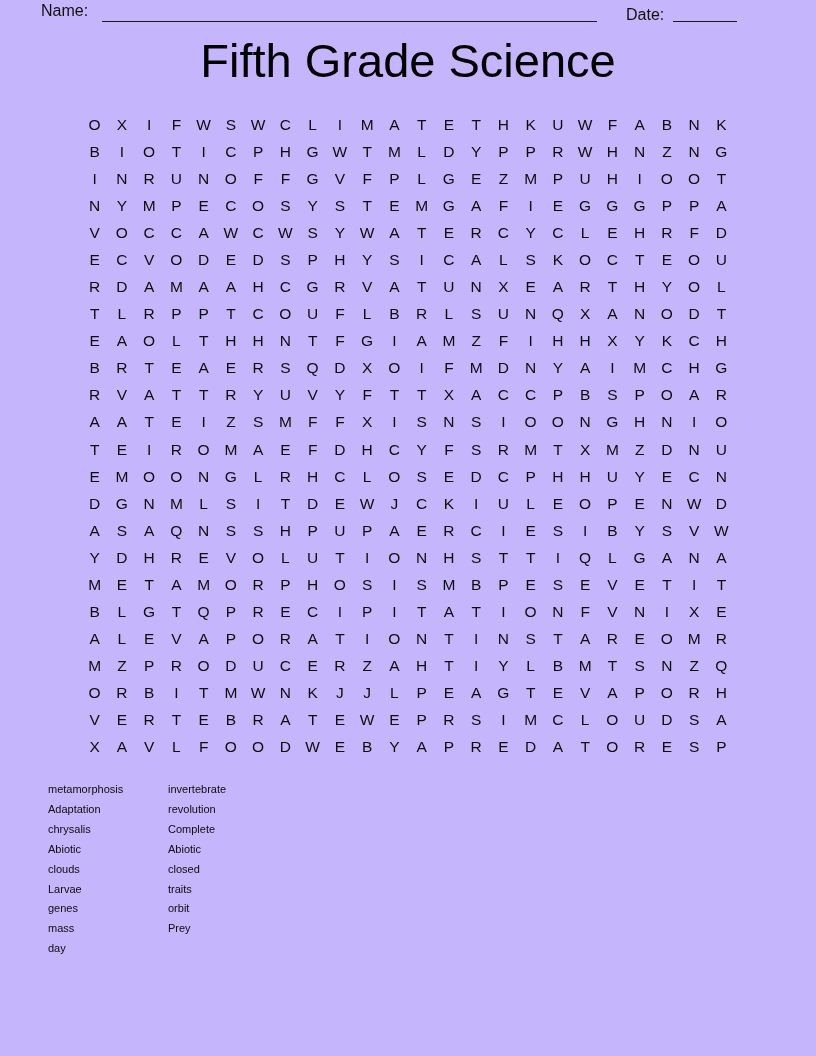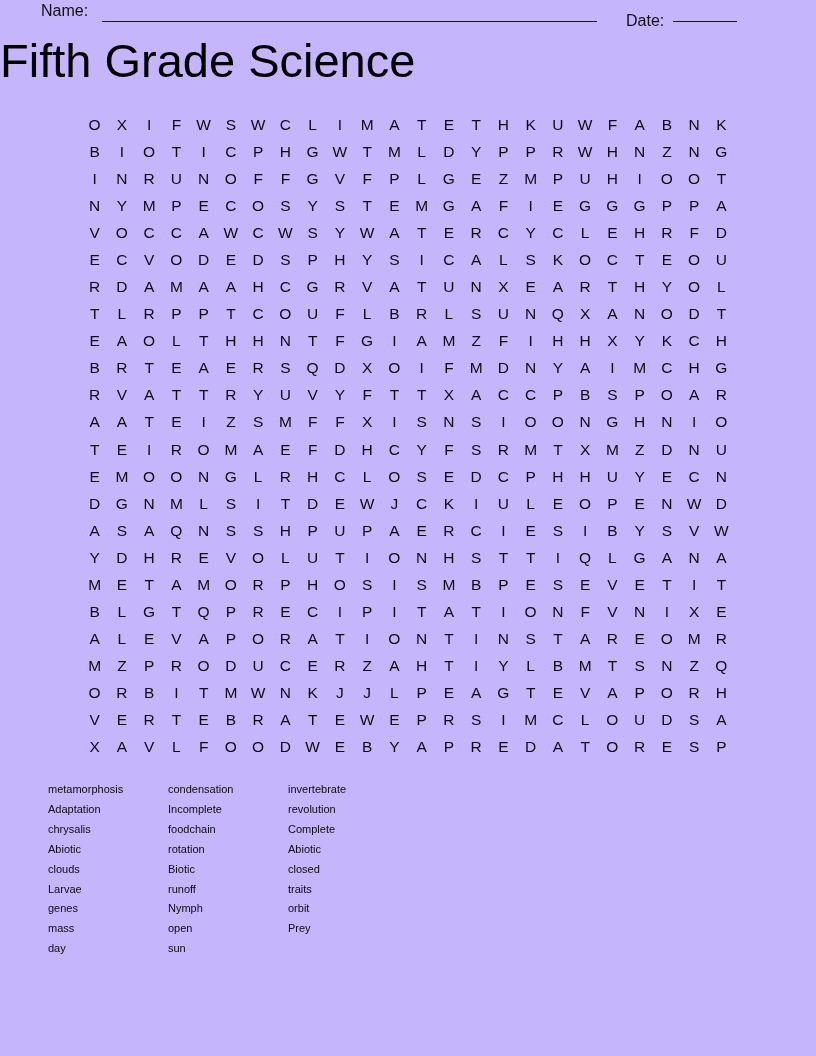--- a/index.html
+++ b/index.html
@@ -8,29 +8,29 @@
     width: 816px;
     height: 1056px;
     background: #c4b5fd;
     font-family: "Liberation Sans", sans-serif;
     color: #111111;
     overflow: hidden;
   }
   
   .hdr-label { position: absolute; font-size: 16px; color: #111; white-space: nowrap; }
   .name-label { left: 41px; top: 2px; }
-  .date-label { left: 626px; top: 12px; }
+  .date-label { left: 626px; top: 6px; }
   .rule { position: absolute; border-bottom: 1.5px solid #1a1a1a; height: 20px; }
   .name-line { left: 102px; width: 495px; top: 1px; }
   .date-line { left: 673px; width: 64px; top: 1px; }
   
   .title {
     position: absolute;
     left: 0; right: 0; top: 33px;
-    text-align: left;
+    text-align: center;
     font-size: 47px;
     font-weight: 500;
     letter-spacing: 0px;
     color: #000;
   }
   
   .grid {
     position: absolute;
     left: 81px;
     top: 111px;
@@ -663,31 +663,20 @@
         <div class="word">Adaptation</div>
         <div class="word">chrysalis</div>
         <div class="word">Abiotic</div>
         <div class="word">clouds</div>
         <div class="word">Larvae</div>
         <div class="word">genes</div>
         <div class="word">mass</div>
         <div class="word">day</div>
       </div>
       <div class="word-col">
-        <div class="word">condensation</div>
-        <div class="word">Incomplete</div>
-        <div class="word">foodchain</div>
-        <div class="word">rotation</div>
-        <div class="word">Biotic</div>
-        <div class="word">runoff</div>
-        <div class="word">Nymph</div>
-        <div class="word">open</div>
-        <div class="word">sun</div>
-      </div>
-      <div class="word-col">
         <div class="word">invertebrate</div>
         <div class="word">revolution</div>
         <div class="word">Complete</div>
         <div class="word">Abiotic</div>
         <div class="word">closed</div>
         <div class="word">traits</div>
         <div class="word">orbit</div>
         <div class="word">Prey</div>
       </div>
     </div>

